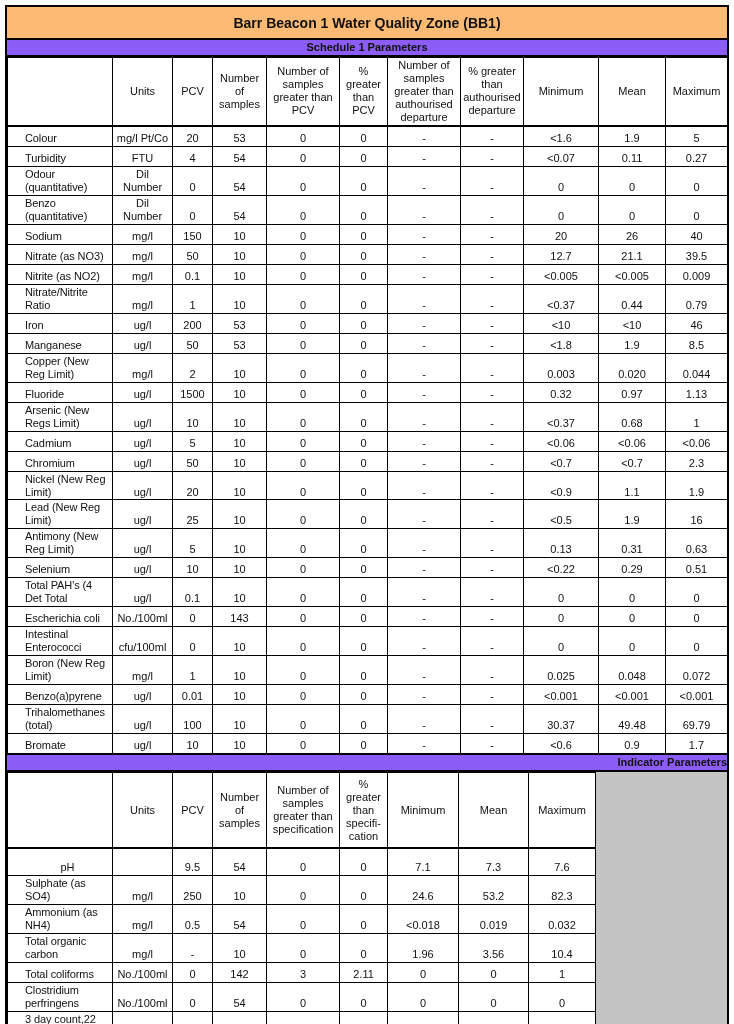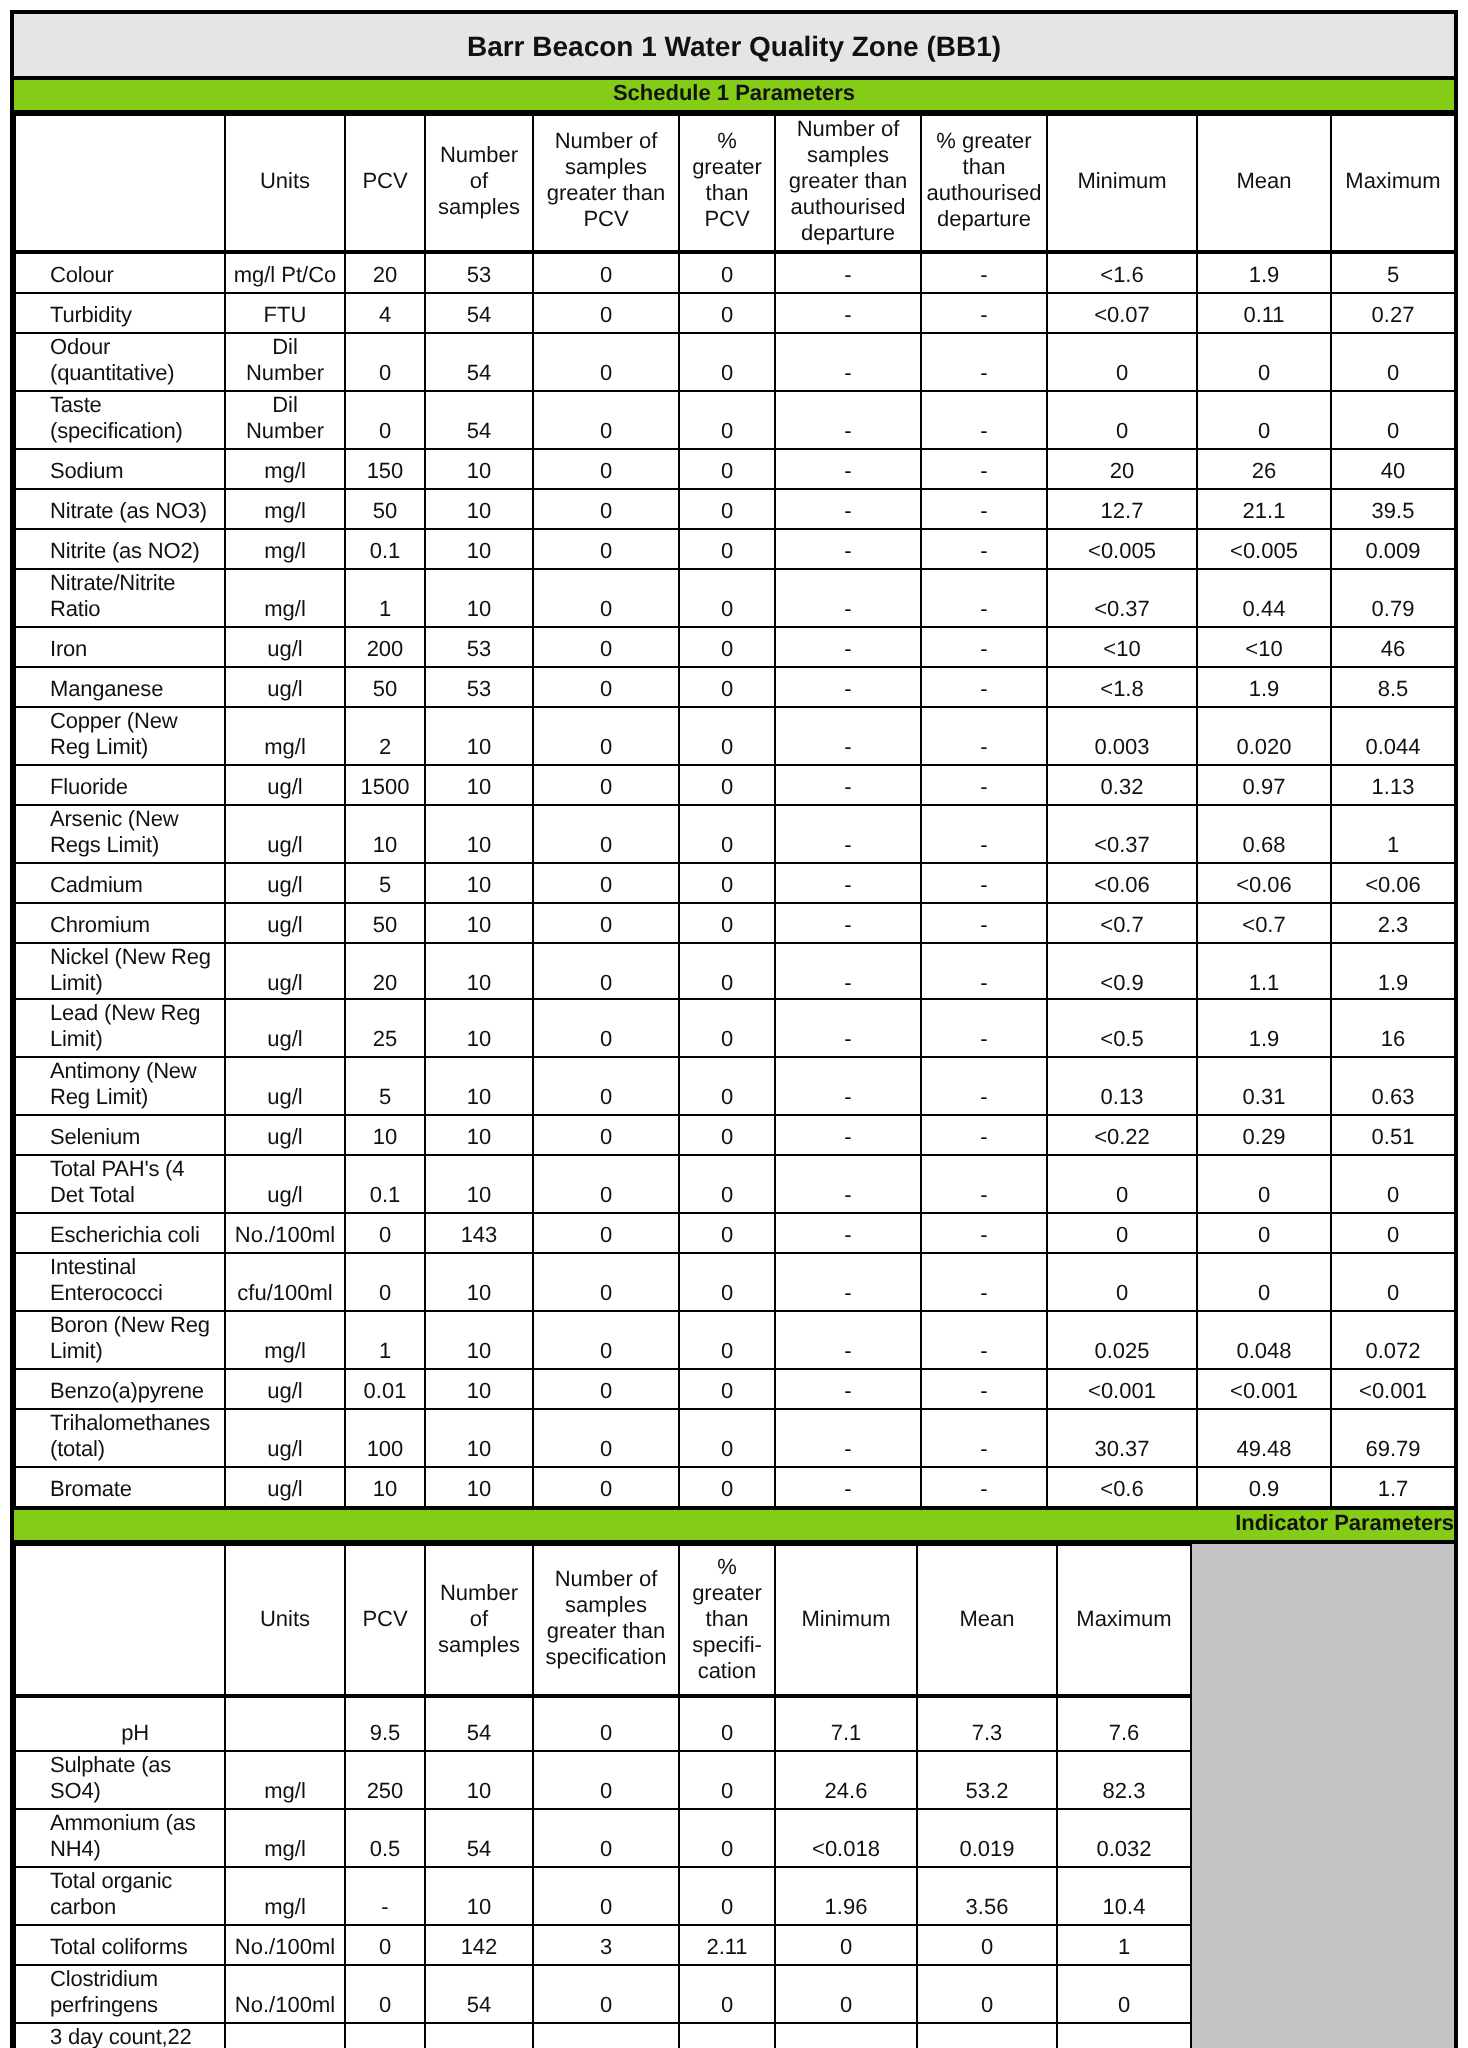--- a/index.html
+++ b/index.html
@@ -7,29 +7,29 @@
     width:734px; height:1024px; overflow:hidden;
     font-family:"Liberation Sans", sans-serif;
     color:#111;
   }
   .sheet {
     margin:5px 5px 0 5px;
     border:2px solid #000;
     background:#fff;
   }
   .title-row {
-    background:#e5e5e5;
+    background:#fdba74;
     border-bottom:2px solid #000;
     text-align:center;
     font-weight:bold;
     font-size:14px;
     padding:8px 0 7px 0;
   }
   .band {
-    background:#84cc16;
+    background:#8b5cf6;
     border-bottom:2px solid #000;
     font-weight:bold;
     font-size:11px;
     padding:1px 0 2px 0;
   }
   .band-center { text-align:center; }
   .band-left { padding-left:28px; text-align:right; border-top:1px solid #000; }
   table { border-collapse:collapse; table-layout:fixed; }
   .schedule-table { width:100%; }
   .indicator-table { width:588px; flex:0 0 auto; }
@@ -137,21 +137,21 @@
           <td>54</td>
           <td>0</td>
           <td>0</td>
           <td>-</td>
           <td>-</td>
           <td>0</td>
           <td>0</td>
           <td>0</td>
         </tr>
         <tr>
-          <td>Taste (specification)</td>
+          <td>Benzo (quantitative)</td>
           <td>Dil
 Number</td>
           <td>0</td>
           <td>54</td>
           <td>0</td>
           <td>0</td>
           <td>-</td>
           <td>-</td>
           <td>0</td>
           <td>0</td>

